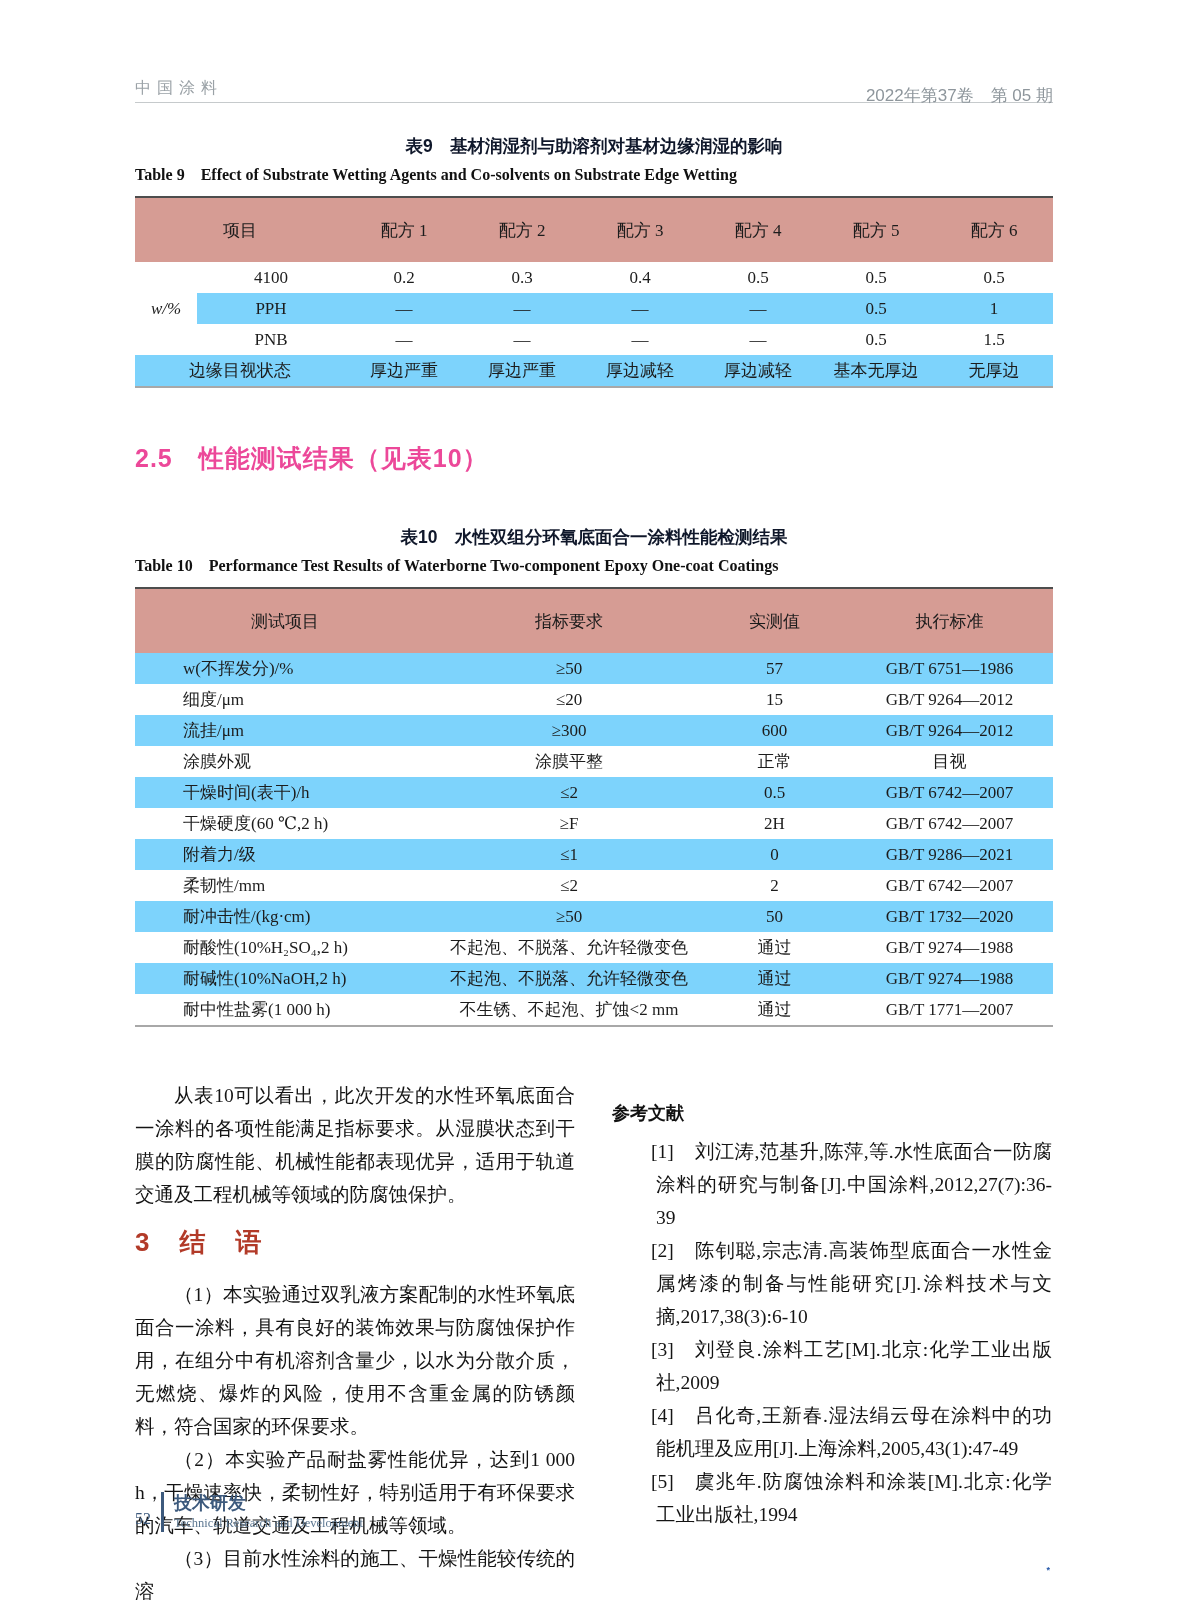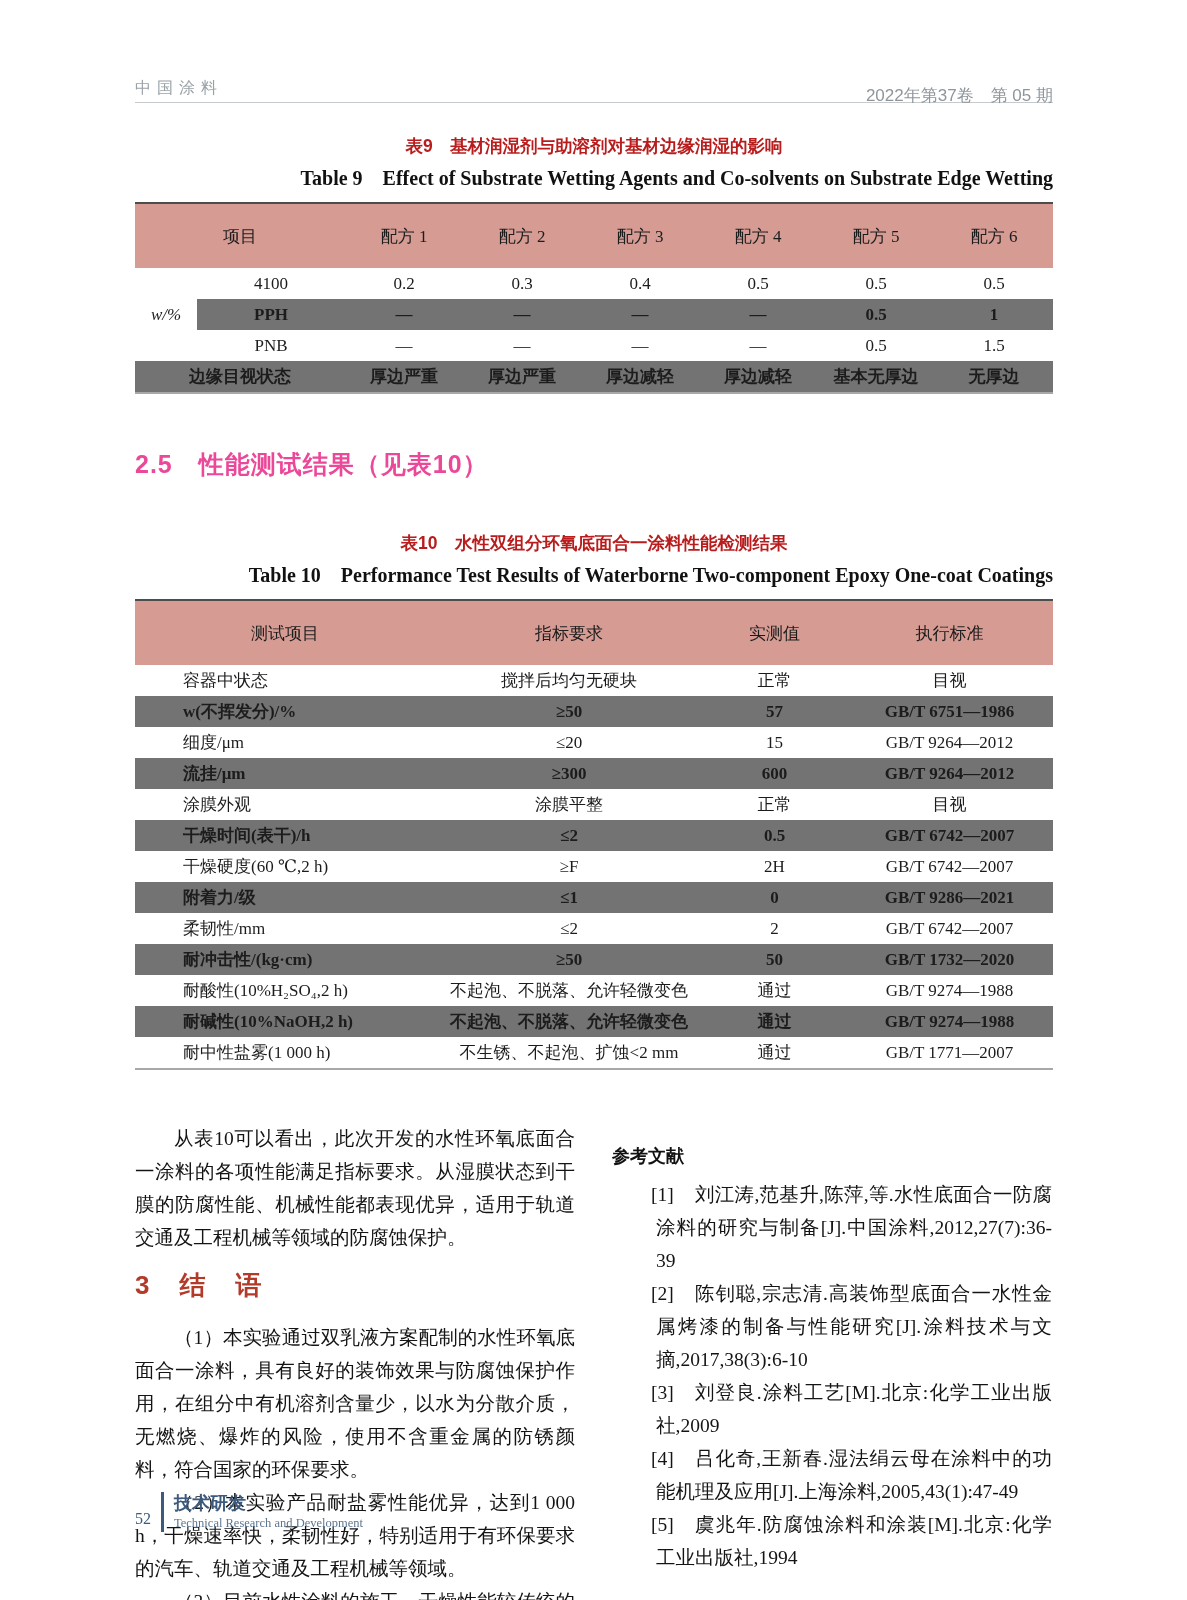--- a/index.html
+++ b/index.html
@@ -14,39 +14,39 @@
   }
   .content{position:absolute;left:135px;top:0;width:918px;}
 
   
   .runhead{position:relative;height:34px;margin-top:76px;}
   .runhead-rule{position:absolute;left:0;right:0;top:26px;height:1px;background:#c6cacc;}
   .runhead-left{position:absolute;left:0;top:2px;font-size:16px;color:#9aa1a6;letter-spacing:6px;font-family:"Liberation Sans",sans-serif;}
   .runhead-right{position:absolute;right:0;top:8px;font-size:17px;color:#8e969c;font-family:"Liberation Sans",sans-serif;}
 
   
-  .tbl-title-zh{margin-top:24px;text-align:center;font-family:"Liberation Sans","DejaVu Sans",sans-serif;font-weight:bold;font-size:17.5px;color:#b91c1c;}
-  .tbl-title-en{margin-top:7px;text-align:right;font-weight:bold;font-size:20px;color:#111;}
+  .tbl-title-zh{margin-top:24px;text-align:center;font-family:"Liberation Sans","DejaVu Sans",sans-serif;font-weight:bold;font-size:17.5px;color:#0f172a;}
+  .tbl-title-en{margin-top:7px;text-align:left;font-weight:bold;font-size:16px;color:#111;}
 
   
   table.datatable{
     width:918px;border-collapse:collapse;table-layout:fixed;
     margin-top:10px;
     font-size:17px;color:#1c1c1c;
     border-top:2px solid #4d4d4d;
     border-bottom:2px solid #a8a8a8;
   }
   table.datatable th{
     background:#d69c94;font-weight:normal;height:36px;text-align:center;
     padding:14px;overflow:hidden;white-space:nowrap;
   }
   table.datatable td{
     height:31px;text-align:center;padding:0;overflow:hidden;white-space:nowrap;
   }
-  tr.shaded td{background:#737373;font-weight:bold;}
+  tr.shaded td{background:#7dd3fc;}
   .t9 .group-cell{font-style:italic;}
   .t10 td.c0{text-align:left;padding-left:48px;}
 
   
   .sec-small{
     margin-top:54px;
     font-family:"Liberation Sans","DejaVu Sans",sans-serif;
     font-weight:bold;font-size:25px;color:#ec4899;letter-spacing:1px;
   }
   .sec-big{
@@ -173,26 +173,20 @@
       </colgroup>
       <thead>
         <tr>
           <th>测试项目</th>
           <th>指标要求</th>
           <th>实测值</th>
           <th>执行标准</th>
         </tr>
       </thead>
       <tbody id="t10-body">
-          <tr>
-            <td class="c0">容器中状态</td>
-            <td class="c1">搅拌后均匀无硬块</td>
-            <td class="c2">正常</td>
-            <td class="c3">目视</td>
-          </tr>
           <tr class="shaded">
             <td class="c0">w(不挥发分)/%</td>
             <td class="c1">≥50</td>
             <td class="c2">57</td>
             <td class="c3">GB/T 6751—1986</td>
           </tr>
           <tr>
             <td class="c0">细度/μm</td>
             <td class="c1">≤20</td>
             <td class="c2">15</td>

